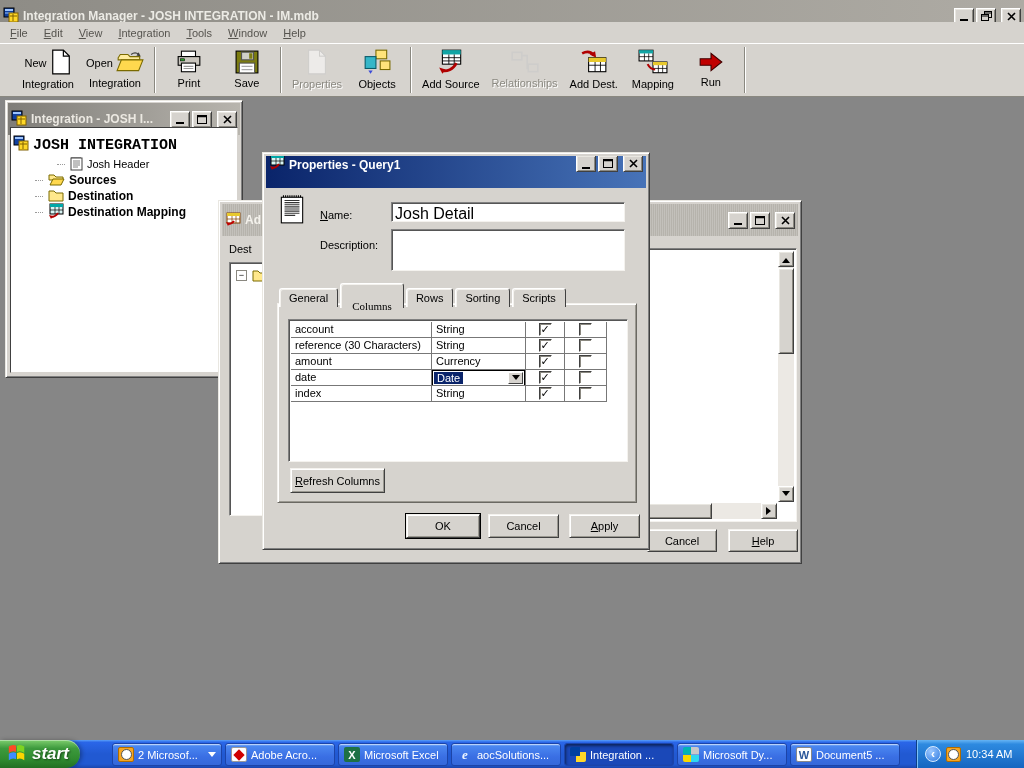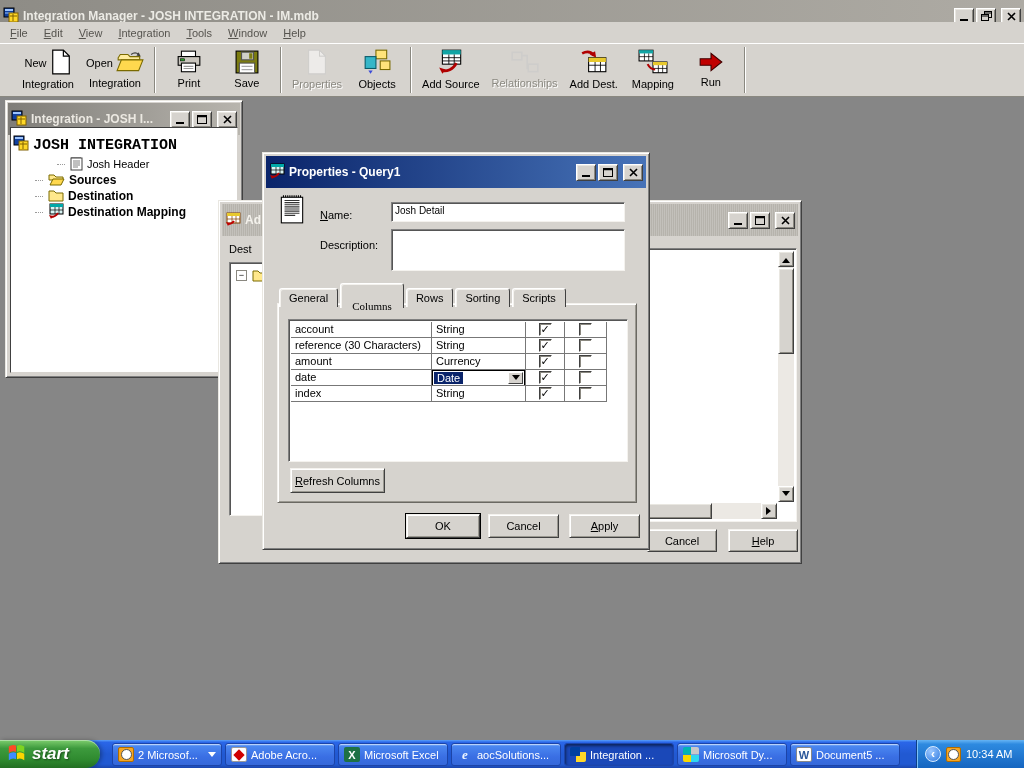--- a/index.html
+++ b/index.html
@@ -13,21 +13,21 @@
        box-shadow:inset 1px 1px 0 #fff,inset -1px -1px 0 #9a9890;}
   .sunken{background:#fff;border:1px solid;border-color:#808080 #f4f2ee #f4f2ee #808080;
        box-shadow:inset 1px 1px 0 #555;}
   .btn3d{background:#d6d3ce;border:1px solid;border-color:#f4f2ee #404040 #404040 #f4f2ee;
        box-shadow:inset 1px 1px 0 #fff,inset -1px -1px 0 #9a9890;
        font:11px "Liberation Sans",sans-serif;display:flex;align-items:center;justify-content:center;
        padding:0;cursor:default;}
   .btn3d.default{outline:1px solid #000;}
   
   .titlebar{height:22px;display:flex;align-items:center;gap:4px;padding:16px 3px;overflow:hidden;}
-  .active-grad{background:linear-gradient(90deg,#0a246a,#4773b8);color:#fff;}
+  .active-grad{background:linear-gradient(90deg,#0a246a,#4773b8);color:#fff;align-items:flex-end;}
   .inactive-grad{background:linear-gradient(90deg,#7f7d78,#b8b5ae);color:#ece9e2;}
   .inactive-flat{background:#b6b3ac;background-image:repeating-linear-gradient(90deg,rgba(255,255,255,.18) 0 1px,transparent 1px 2px);color:#f4f2ec;}
   .title-text{font-weight:bold;font-size:12px;white-space:nowrap;overflow:hidden;flex:1;}
   .tb-btns{margin-left:auto;display:flex;gap:2px;align-items:center;}
   .tb-btn{width:20px;height:17px;background:#d6d3ce;border:1px solid;border-color:#fff #404040 #404040 #fff;
           box-shadow:inset 1px 1px 0 #e9e7e1,inset -1px -1px 0 #8a8880;display:flex;align-items:center;justify-content:center;padding:0;}
   .tb-btn.gap{margin-left:3px;}
   .glyph-min{width:8px;height:2px;background:#000;margin-top:8px;}
   
   .main-titlebar{position:absolute;left:0;top:0;width:1024px;background:linear-gradient(90deg,#8e8c86,#aeaba4);color:#ecebe5;}
@@ -77,21 +77,21 @@
   .tri-down{width:0;height:0;border:4px solid transparent;border-top:5px solid #000;margin-top:3px;}
   .tri-right{width:0;height:0;border:4px solid transparent;border-left:5px solid #000;margin-left:2px;}
   .tri-down.white{border-top-color:#fff;margin-left:2px;}
   
   .props-dialog{left:262px;top:55px;width:388px;height:398px;z-index:3;}
   .props-dialog .titlebar{margin:3px 3px 0 3px;height:23px;}
   .big-notepad{position:absolute;left:16px;top:40px;}
   .flabel{position:absolute;font-size:11px;}
   .name-l{left:57px;top:56px;}
   .desc-l{left:57px;top:86px;}
-  .input{position:absolute;padding:2px 3px;font-size:10px;overflow:hidden;}
+  .input{position:absolute;padding:2px 3px;font-size:16px;overflow:hidden;}
   .name-input{left:128px;top:49px;width:234px;height:20px;}
   .desc-input{left:128px;top:76px;width:234px;height:42px;}
   .tabs{position:absolute;left:16px;top:130px;display:flex;align-items:flex-end;z-index:2;}
   .tab{height:19px;line-height:18px;padding:0 9px;background:#d6d3ce;margin-right:2px;
        border:1px solid #404040;border-bottom:none;border-top-color:#fff;border-left-color:#fff;
        border-radius:3px 3px 0 0;box-shadow:inset 1px 1px 0 #f4f2ee;}
   .tab.active{height:22px;line-height:21px;padding:12px 11px;position:relative;margin-bottom:-1px;z-index:3;font-family:Liberation Serif, serif;}
   .panel{position:absolute;left:14px;top:150px;width:360px;height:200px;}
   .table-outer{position:absolute;left:10px;top:15px;width:340px;height:143px;overflow:hidden;}
   .grid{position:absolute;left:2px;top:2px;right:2px;bottom:2px;background:#fff;}
@@ -116,21 +116,21 @@
   .combo-spacer{flex:1;}
   .combo-btn{width:15px;height:12px;margin-right:1px;background:#d6d3ce;border:1px solid;
       border-color:#fff #404040 #404040 #fff;display:flex;align-items:center;justify-content:center;}
   .refresh{position:absolute;left:12px;top:164px;width:95px;height:25px;}
   .ok-btn{position:absolute;left:143px;top:361px;width:74px;height:24px;}
   .cancel-btn{position:absolute;left:225px;top:361px;width:71px;height:24px;}
   .apply-btn{position:absolute;left:306px;top:361px;width:71px;height:24px;}
   
   .taskbar{position:absolute;left:0;top:740px;width:1024px;height:28px;
     background:linear-gradient(180deg,#5aa0f8 0,#2a66e8 8%,#2159d2 50%,#2159d2 86%,#1b46ad 100%);}
-  .start-btn{position:absolute;left:0;top:0;height:28px;width:100px;display:flex;align-items:center;gap:4px;padding:0 14px 0 6px;
+  .start-btn{position:absolute;left:0;top:0;height:28px;width:80px;display:flex;align-items:center;gap:4px;padding:0 14px 0 6px;
     background:linear-gradient(180deg,#7ece6e 0,#3d9a3d 30%,#2f8a2f 70%,#226f22 100%);
     border-radius:0 14px 14px 0;box-shadow:inset 0 1px 0 rgba(255,255,255,.4),2px 0 4px rgba(0,0,0,.3);
     color:#fff;font-weight:bold;font-style:italic;font-size:17px;text-shadow:1px 1px 2px rgba(0,0,0,.5);}
   .task-btns{position:absolute;left:112px;top:3px;display:flex;gap:3px;}
   .task-btn{width:110px;height:23px;display:flex;align-items:center;gap:4px;padding:0 5px;border-radius:3px;
     background:linear-gradient(180deg,#8ab6fa 0,#4a86f0 12%,#3a6fe4 60%,#3568da 100%);
     border:1px solid #1c44a8;box-shadow:inset 0 1px 0 rgba(255,255,255,.45);
     color:#fff;overflow:hidden;white-space:nowrap;}
   .task-btn.active{background:#1a48b8;box-shadow:inset 1px 2px 3px rgba(0,0,0,.5);}
   .task-label{overflow:hidden;white-space:nowrap;flex:1;}

